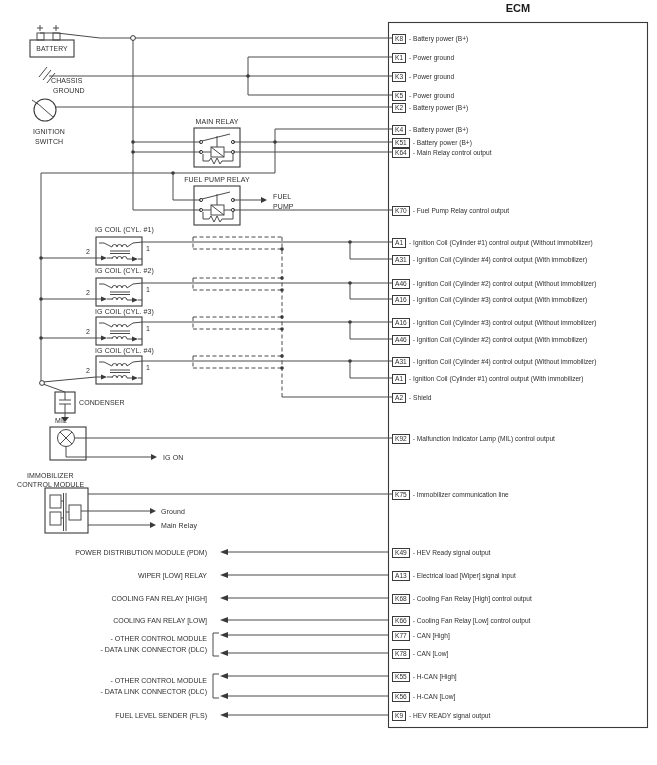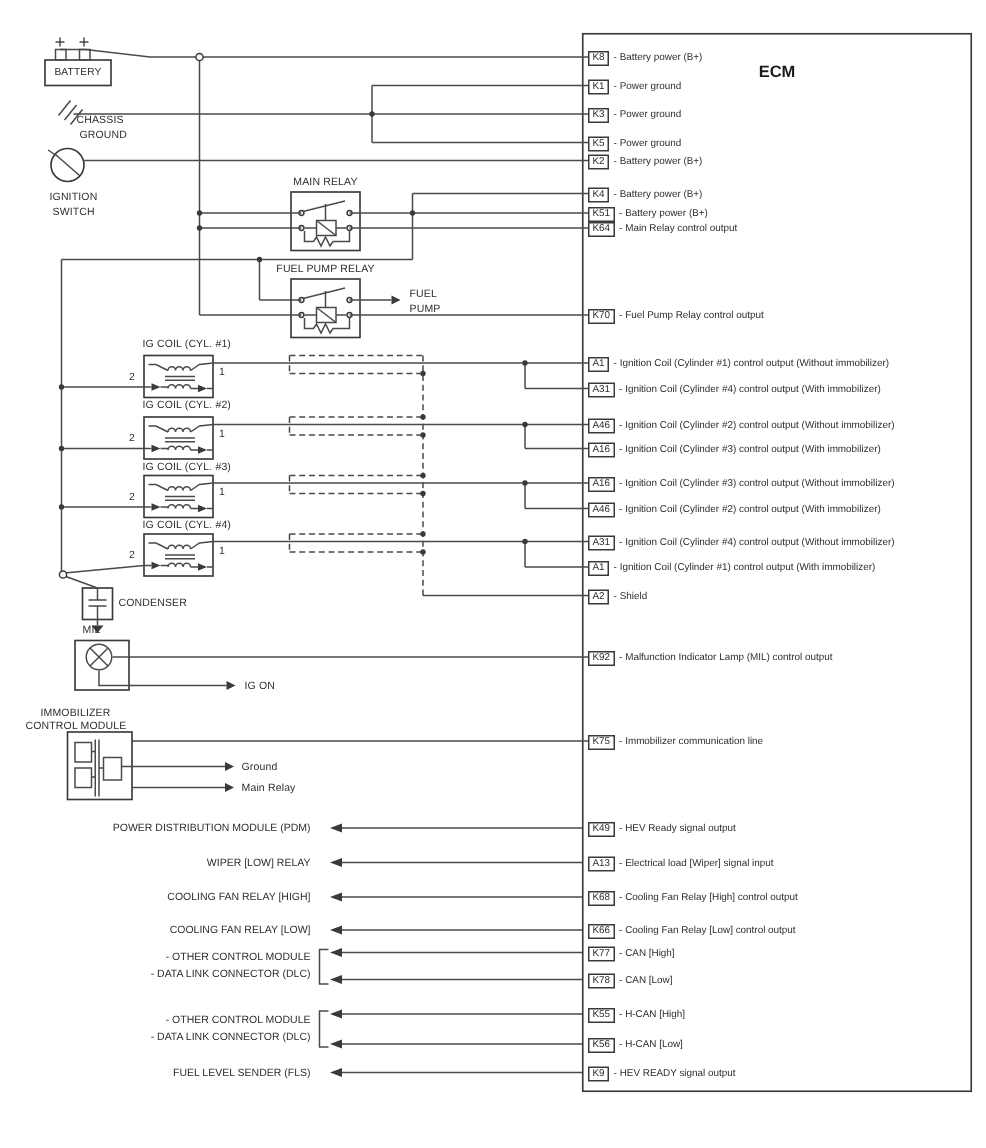--- a/index.html
+++ b/index.html
@@ -8,21 +8,21 @@
   svg{position:absolute;left:0;top:0;}
   svg .ln{stroke:#4a4a4a;stroke-width:1;fill:none;}
   svg .bx{stroke:#3a3a3a;stroke-width:1.1;fill:none;}
   svg .dash{stroke:#4a4a4a;stroke-width:1;fill:none;stroke-dasharray:4 2.5;}
   svg .dot{fill:#3a3a3a;stroke:none;}
   svg .open{fill:#fff;stroke:#3a3a3a;stroke-width:1;}
   svg .fillshape{fill:#3a3a3a;stroke:none;}
   .lbl{position:absolute;font-size:7px;line-height:9px;color:#2e2e2e;letter-spacing:.1px;white-space:nowrap;}
   .lbl.c{text-align:center;}
   .ecm-title{position:absolute;left:388px;top:2px;width:260px;text-align:center;
-             font-size:11px;font-weight:bold;color:#1c1c1c;margin-top:40px;}
+             font-size:11px;font-weight:bold;color:#1c1c1c;}
   .pin-row{position:absolute;left:392px;height:11px;display:flex;align-items:center;white-space:nowrap;}
   .pin-id{display:inline-block;border:1px solid #3a3a3a;background:#fff;font-size:6.6px;
           line-height:8px;padding:0 2px;color:#2e2e2e;}
   .pin-text{font-size:6.6px;margin-left:3px;color:#2e2e2e;}
   .left-row{position:absolute;left:0;width:207px;text-align:right;font-size:7px;line-height:11px;
             color:#2e2e2e;white-space:nowrap;}
   .coil-num{position:absolute;font-size:7px;color:#2e2e2e;}
 </style>
 </head>
 <body>

